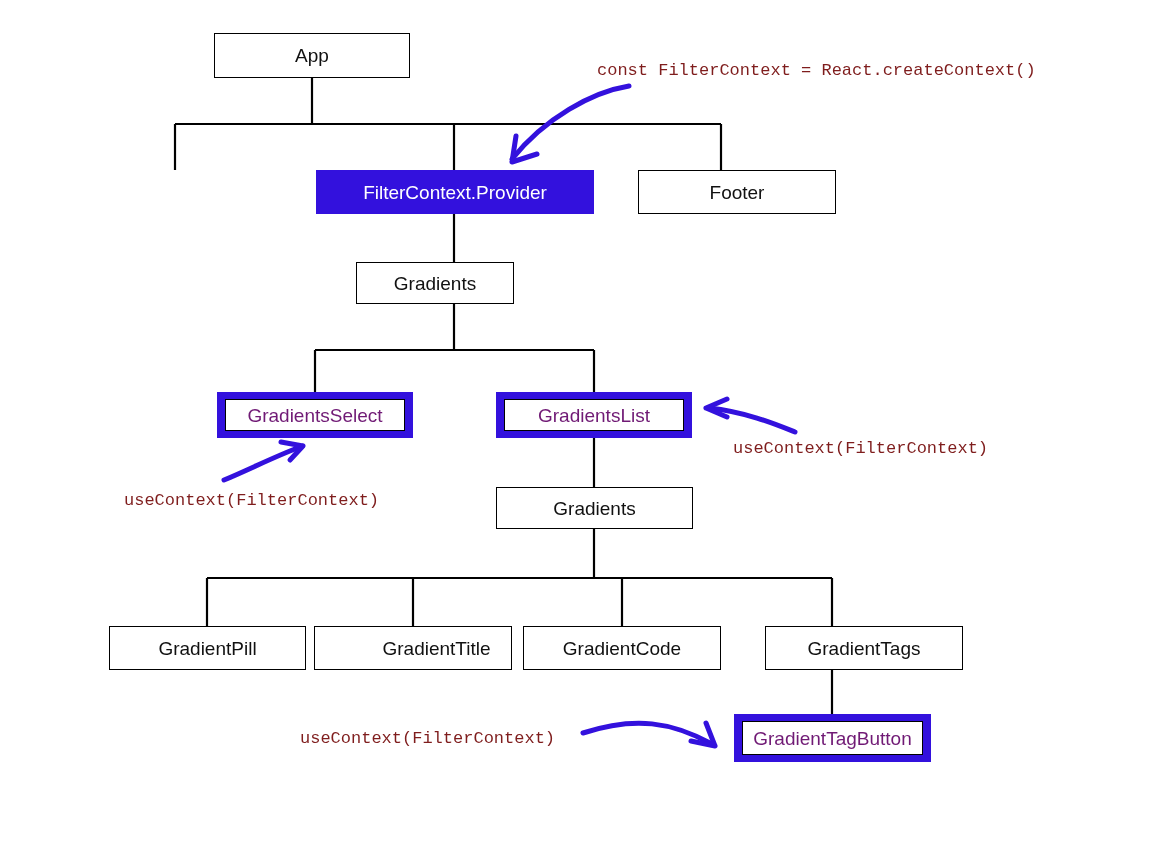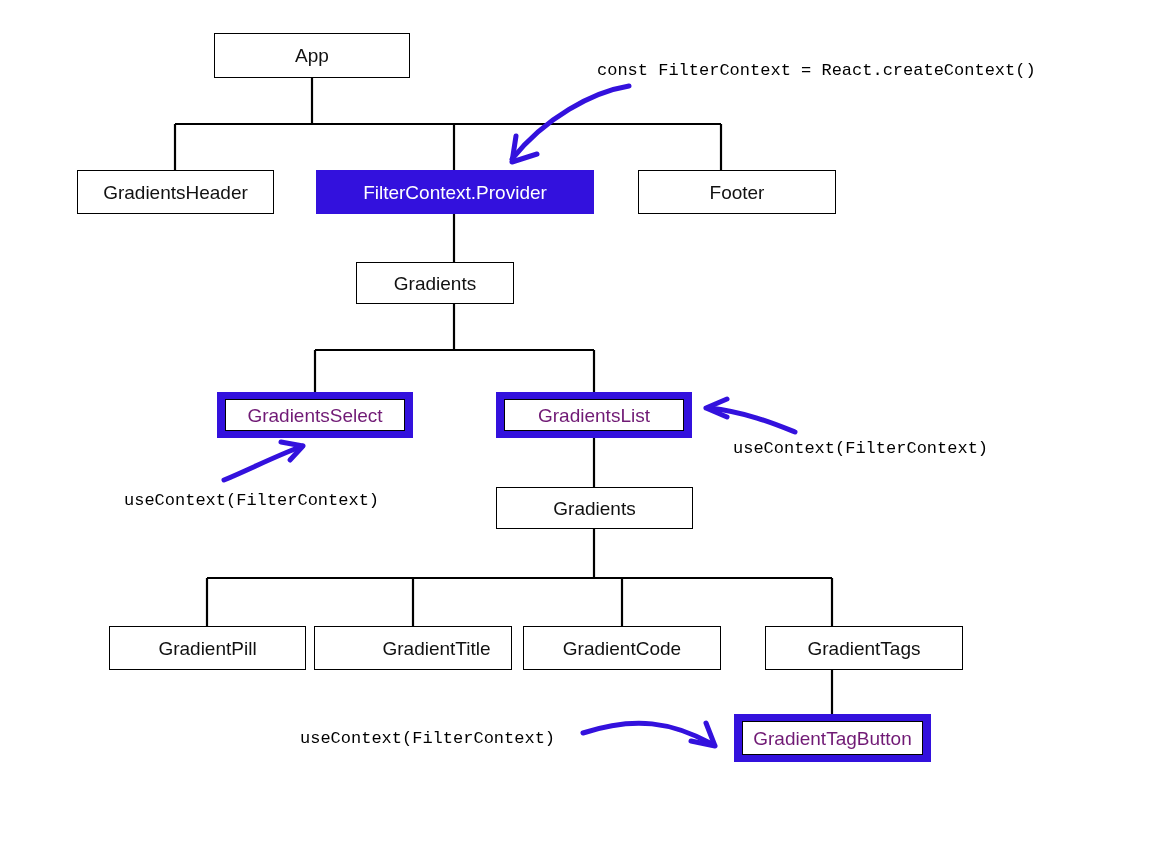--- a/index.html
+++ b/index.html
@@ -69,21 +69,21 @@
     color: #701a75;
     font-size: 19px;
     white-space: nowrap;
   }
   
   .annotation {
     position: absolute;
     font-family: "Liberation Mono", "DejaVu Sans Mono", monospace;
     font-size: 17px;
     line-height: 1;
-    color: #000000;
+    color: #7f1d1d;
     white-space: nowrap;
   }
 </style>
 </head>
 <body>
 
 <div id="diagram-root">
 
   <svg id="edge-layer" viewBox="0 0 1155 854" width="1155" height="854" aria-hidden="true">
     <g stroke="#000000" stroke-width="2.2" fill="none" stroke-linecap="butt">
@@ -113,23 +113,20 @@
       <line x1="832" y1="578" x2="832" y2="626"></line>
 
       <line x1="832" y1="670" x2="832" y2="714"></line>
     </g>
   </svg>
 
   <div class="node plain" style="left:214px; top:33px; width:196px; height:45px;">
     <span>App</span>
   </div>
 
-  <div class="node plain" style="left:77px; top:170px; width:197px; height:44px;">
-    <span>GradientsHeader</span>
-  </div>
 
   <div class="node filled" style="left:316px; top:170px; width:278px; height:44px;">
     <span>FilterContext.Provider</span>
   </div>
 
   <div class="node plain" style="left:638px; top:170px; width:198px; height:44px;">
     <span>Footer</span>
   </div>
 
   <div class="node plain" style="left:356px; top:262px; width:158px; height:42px;">

